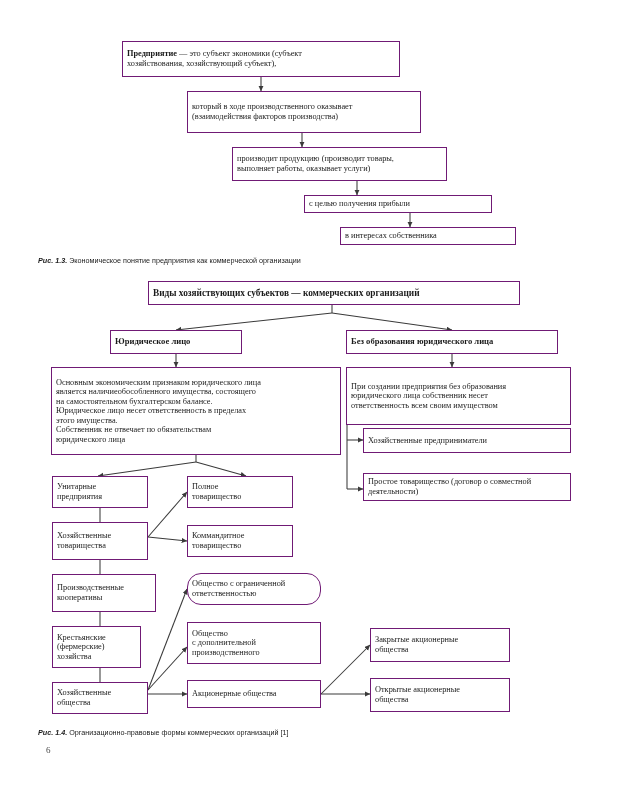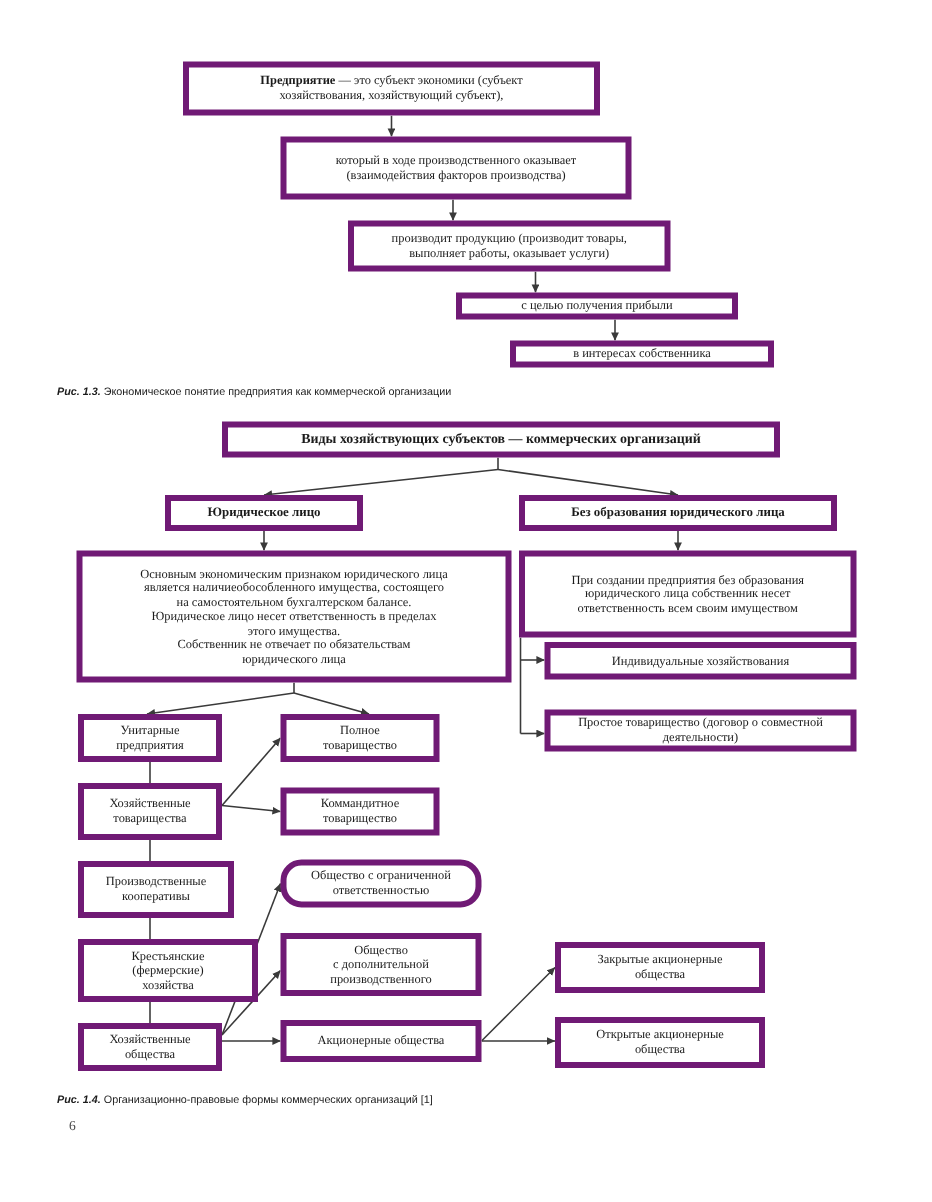--- a/index.html
+++ b/index.html
@@ -5,24 +5,23 @@
   html,body{margin:0;padding:0;background:#ffffff;}
   body{
     width:621px;height:801px;position:relative;overflow:hidden;
     font-family:"Liberation Serif","DejaVu Serif",serif;
     color:#1a1a1a;
   }
   #page{position:absolute;left:0;top:0;width:621px;height:801px;background:#fff;}
   svg.links{position:absolute;left:0;top:0;width:621px;height:801px;pointer-events:none;}
   .box{
     position:absolute;box-sizing:border-box;
-    border:4px solid #701a75;
+    border:1px solid #701a75;
     background:#ffffff;
     display:flex;align-items:center;justify-content:center;
-    text-align:center;
     line-height:1.15;
     padding:0 4px;
     font-size:8.3px;
     color:#1b1b1b;
     z-index:3;
   }
   .box .txt{display:block;width:100%;white-space:pre-line;}
   .bold{font-weight:bold;}
   .b-title{font-weight:bold;font-size:9.3px;}
   .b-sub{font-weight:bold;font-size:8.6px;}
@@ -136,21 +135,21 @@
 юридического лица</span>
   </div>
 
   <div class="box" style="left:346px;top:367px;width:225px;height:58px;">
     <span class="txt">При создании предприятия без образования
 юридического лица собственник несет
 ответственность всем своим имуществом</span>
   </div>
 
   <div class="box" style="left:363px;top:428px;width:208px;height:25px;">
-    <span class="txt">Индивидуальные хозяйствования</span>
+    <span class="txt">Хозяйственные предприниматели</span>
   </div>
 
   <div class="box" style="left:363px;top:473px;width:208px;height:28px;">
     <span class="txt">Простое товарищество (договор о совместной
 деятельности)</span>
   </div>
 
   <div class="box" style="left:52px;top:476px;width:96px;height:32px;">
     <span class="txt">Унитарные
 предприятия</span>
@@ -159,21 +158,21 @@
   <div class="box" style="left:52px;top:522px;width:96px;height:38px;">
     <span class="txt">Хозяйственные
 товарищества</span>
   </div>
 
   <div class="box" style="left:52px;top:574px;width:104px;height:38px;">
     <span class="txt">Производственные
 кооперативы</span>
   </div>
 
-  <div class="box" style="left:52px;top:626px;width:120px;height:42px;">
+  <div class="box" style="left:52px;top:626px;width:89px;height:42px;">
     <span class="txt">Крестьянские
 (фермерские)
 хозяйства</span>
   </div>
 
   <div class="box" style="left:52px;top:682px;width:96px;height:32px;">
     <span class="txt">Хозяйственные
 общества</span>
   </div>
 

